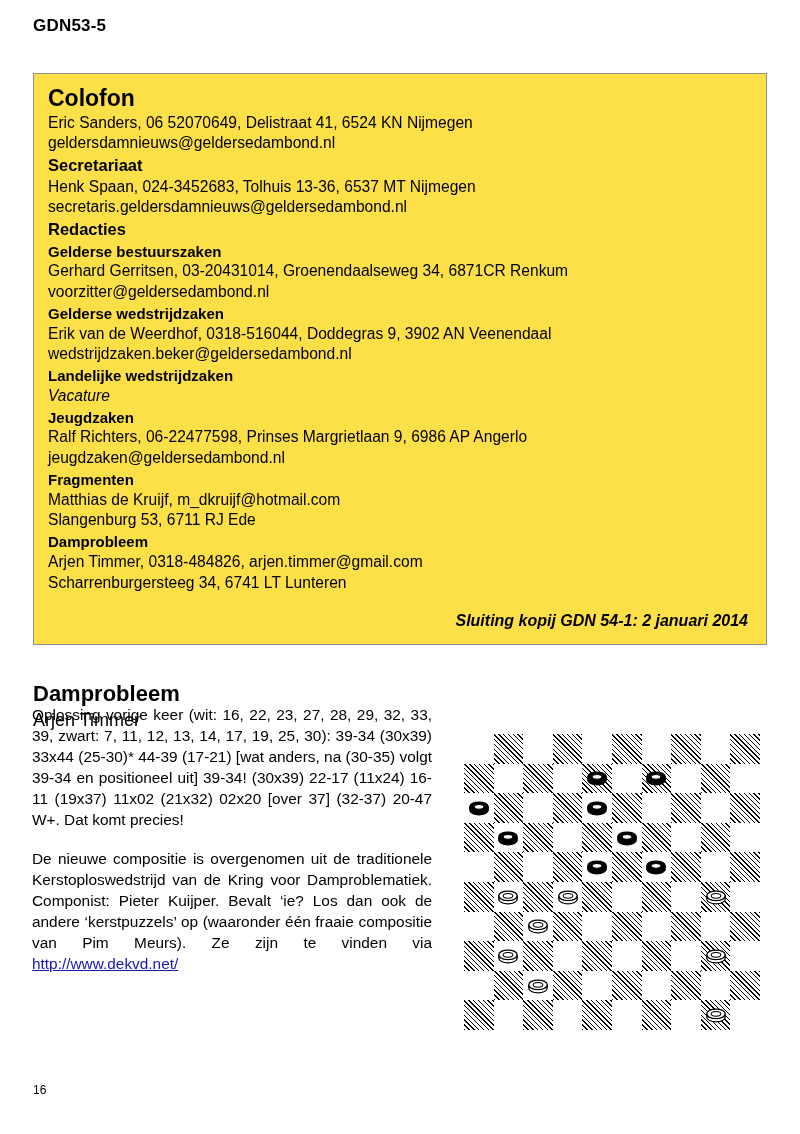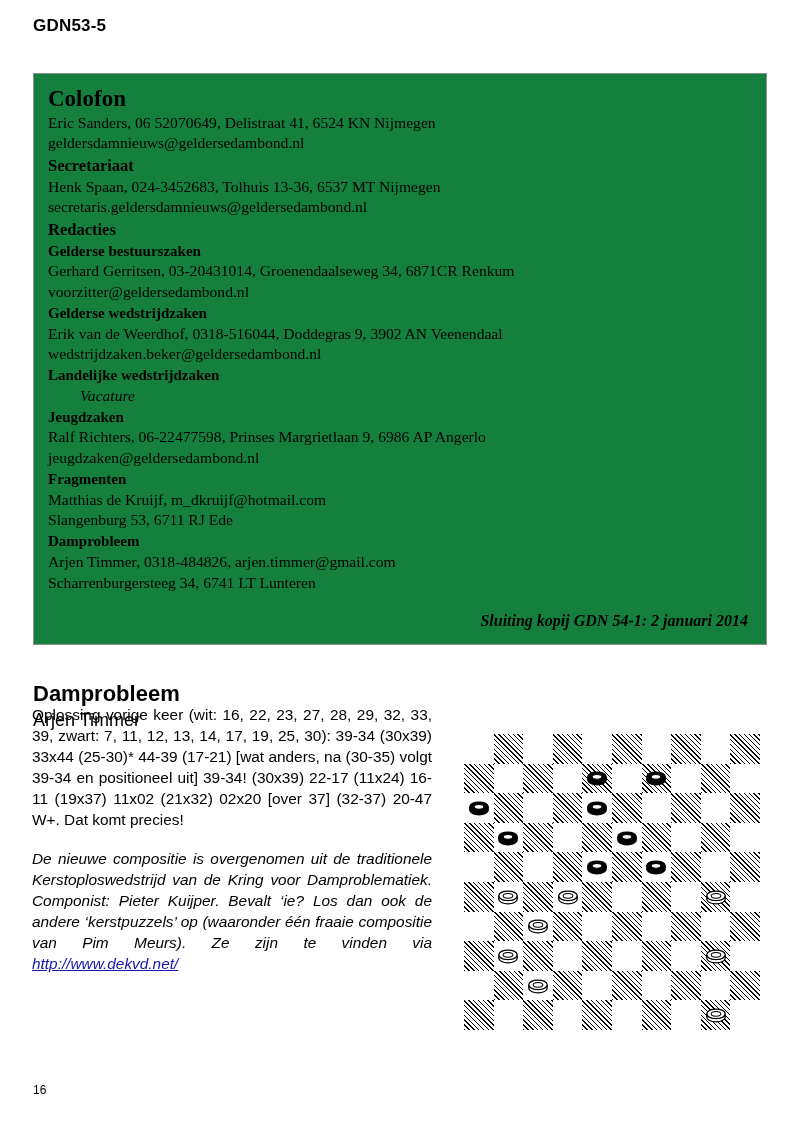--- a/index.html
+++ b/index.html
@@ -20,24 +20,23 @@
     font-size: 17px;
     font-weight: bold;
     letter-spacing: .2px;
   }
 
   
   .colofon {
     position: absolute;
     left: 33px; top: 73px;
     width: 734px;
-    background: #15803d;
+    background: #fde047;
     border: 1px solid #8f8f8f;
     padding: 12px 14px 14px 14px;
-    font-family: Liberation Serif, serif;
   }
   .colofon h1 {
     margin: 0 0 1px 0;
     font-size: 23px;
     font-weight: bold;
     line-height: 1.12;
   }
   .col-sec {
     font-size: 16.5px;
     font-weight: bold;
@@ -48,21 +47,21 @@
     font-size: 15px;
     font-weight: bold;
     line-height: 1.32;
     margin-top: 1px;
   }
   .col-line {
     font-size: 15.6px;
     line-height: 1.33;
     font-weight: normal;
   }
-  .col-line.ital { font-style: italic; margin-left: 32px; }
+  .col-line.ital { font-style: italic; }
   .col-deadline {
     margin-top: 19px;
     text-align: right;
     font-size: 16px;
     font-weight: bold;
     font-style: italic;
     padding-right: 4px;
   }
 
   
@@ -80,21 +79,21 @@
 
   .dp-text {
     position: absolute;
     left: 32px; top: 704px;
     width: 400px;
     font-size: 15.4px;
     line-height: 1.37;
     text-align: justify;
   }
   .dp-text p { margin: 0 0 17px 0; }
-  .dp-text p:last-child { margin-bottom: 0; font-style: italic; }
+  .dp-text p:last-child { margin-bottom: 0; }
   .dp-link {
     color: #1515b0;
     text-decoration: underline;
   }
 
   
   .board {
     position: absolute;
     left: 464px; top: 734px;
     width: 296px; height: 296px;

